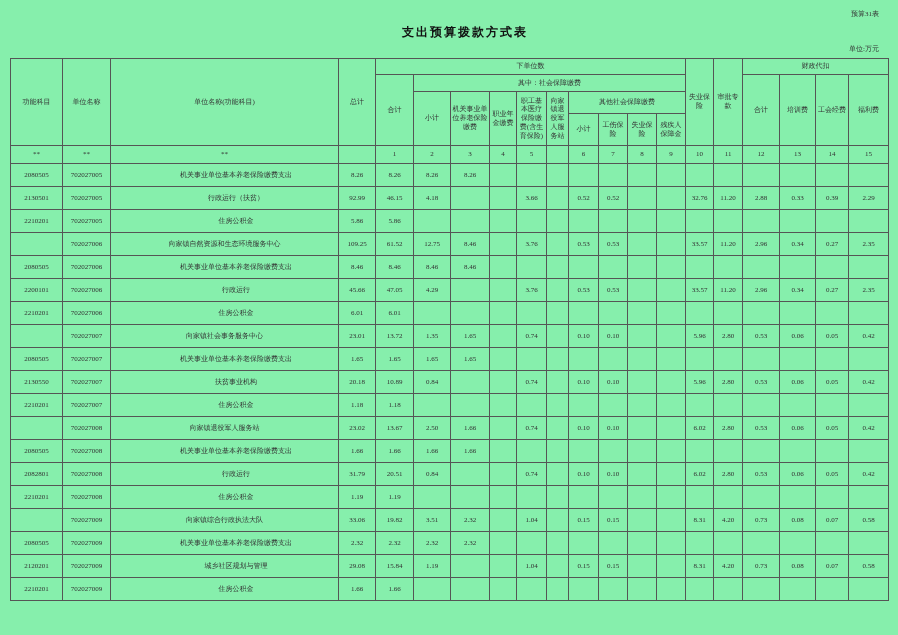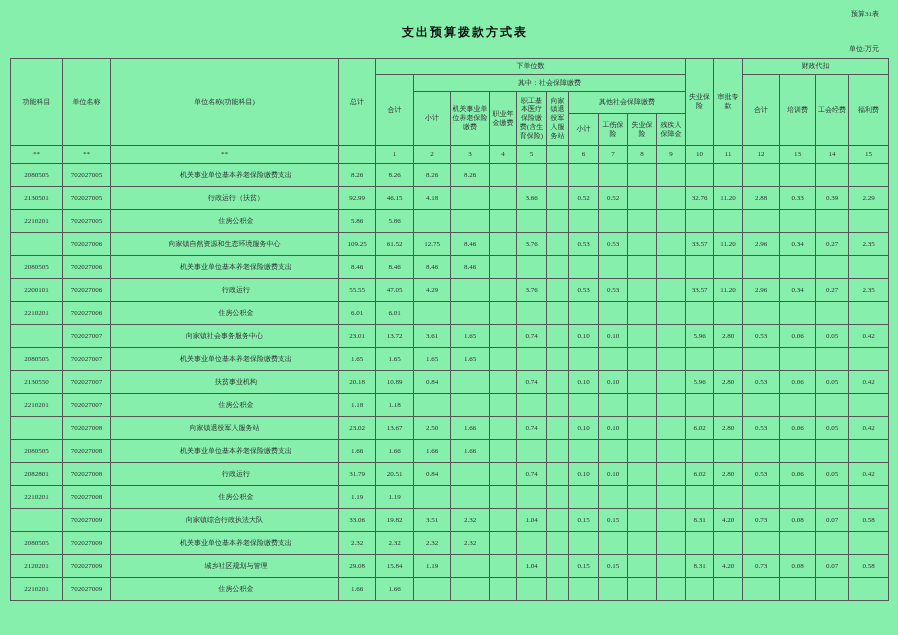--- a/index.html
+++ b/index.html
@@ -219,21 +219,21 @@
           <td class="num"></td>
           <td class="num"></td>
           <td class="num"></td>
           <td class="num"></td>
           <td class="num"></td>
         </tr>
         <tr class="data-row">
           <td class="code">2200101</td>
           <td class="code">702027006</td>
           <td class="name indent">行政运行</td>
-          <td class="num-left">55.55</td>
+          <td class="num-left">45.66</td>
           <td class="num">47.05</td>
           <td class="num">4.29</td>
           <td class="num"></td>
           <td class="num"></td>
           <td class="num">3.76</td>
           <td class="num"></td>
           <td class="num">0.53</td>
           <td class="num">0.53</td>
           <td class="num"></td>
           <td class="num"></td>
@@ -265,21 +265,21 @@
           <td class="num"></td>
           <td class="num"></td>
           <td class="num"></td>
         </tr>
         <tr class="data-row">
           <td class="code"></td>
           <td class="code">702027007</td>
           <td class="name">向家镇社会事务服务中心</td>
           <td class="num-left">23.01</td>
           <td class="num">13.72</td>
-          <td class="num">3.61</td>
+          <td class="num">1.35</td>
           <td class="num">1.65</td>
           <td class="num"></td>
           <td class="num">0.74</td>
           <td class="num"></td>
           <td class="num">0.10</td>
           <td class="num">0.10</td>
           <td class="num"></td>
           <td class="num"></td>
           <td class="num">5.96</td>
           <td class="num">2.80</td>

